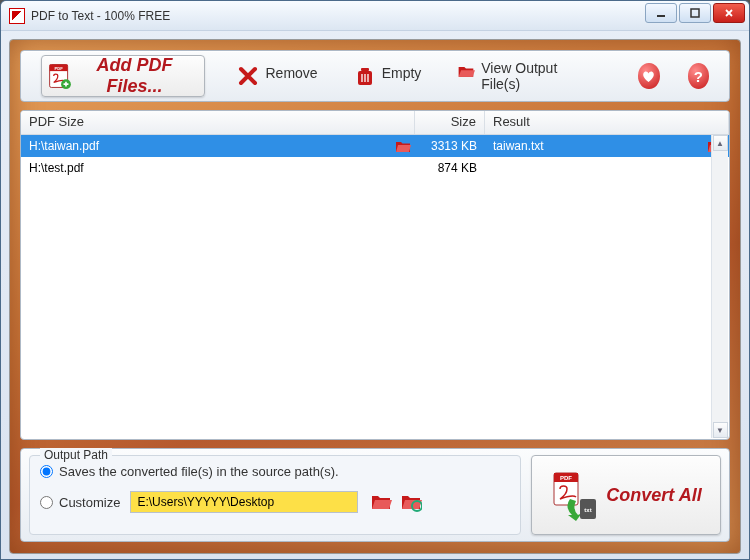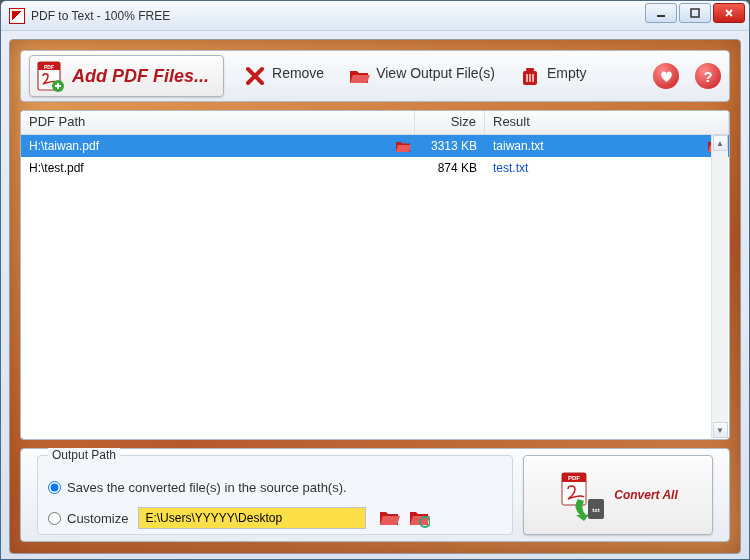--- a/index.html
+++ b/index.html
@@ -43,21 +43,21 @@
     margin: 8px; height: 515px;
     background: linear-gradient(160deg, #e6a05a 0%, #c9753a 40%, #b65a2e 60%, #d08a4e 100%);
     border: 1px solid #999;
     border-radius: 4px;
     padding: 10px;
     box-shadow: inset 0 0 30px rgba(120,50,10,0.6);
   }
   .toolbar {
     background: linear-gradient(#fbfcfd,#e8edf3);
     border: 1px solid #aeb9c6; border-radius: 4px;
-    height: 52px; display: flex; align-items: center; padding: 4px 8px; gap: 16px;
+    height: 52px; display: flex; align-items: center; padding: 4px 20px; gap: 28px;
     box-shadow: inset 0 1px 0 #fff;
   }
   .add-btn {
     height: 42px; padding: 0 14px 0 6px;
     background: linear-gradient(#fdfdfd,#ececec);
     border: 1px solid #b0b6bd; border-radius: 4px;
     display: flex; align-items: center; gap: 6px;
     box-shadow: inset 0 1px 0 #fff, 0 1px 2px rgba(0,0,0,0.15);
     cursor: pointer;
   }
@@ -89,41 +89,41 @@
   .folder-ico { width: 16px; height: 14px; }
   .scrollbar {
     position: absolute; right: 1px; top: 24px; bottom: 1px; width: 17px;
     background: #f1f3f5; border-left: 1px solid #dde3ea;
     display: flex; flex-direction: column; align-items: center; justify-content: space-between;
   }
   .scrollbar .arrow { width: 15px; height: 16px; background: linear-gradient(#fdfdfd,#e6ebf1); border:1px solid #cdd5de; display:flex; align-items:center; justify-content:center; font-size:8px; color:#667;}
   .bottom-pane {
     margin-top: 8px; background: linear-gradient(#fbfcfd,#e8edf3);
     border: 1px solid #aeb9c6; border-radius: 4px;
-    height: 94px; display: flex; padding: 6px 16px; gap: 10px;
+    height: 94px; display: flex; padding: 6px 8px; gap: 10px;
     box-shadow: inset 0 1px 0 #fff;
   }
   .output-fieldset {
     flex: 1; border: 1px solid #cfd7e0; border-radius: 4px; padding: 6px 10px 8px 10px;
     position: relative; background: #f3f6fa;
   }
   .output-fieldset .legend { position: absolute; top: -8px; left: 10px; background: #f3f6fa; padding: 0 4px; font-size: 12px; color: #333; }
-  .radio-row { display: flex; align-items: center; gap: 6px; font-size: 13px; color: #333; margin-top: 18px;}
+  .radio-row { display: flex; align-items: center; gap: 6px; font-size: 13px; color: #333; margin-top: 2px;}
   .radio-row input[type=radio]{ width:13px; height:13px; }
   .path-input {
     height: 22px; width: 228px; border: 1px solid #b8c1cc; background: #fde047;
     font-size: 12px; padding: 0 6px; margin-left: 4px;
   }
   .convert-btn {
     width: 190px; border: 1px solid #b0b6bd; border-radius: 4px;
     background: linear-gradient(#fdfdfd,#ececec);
     box-shadow: inset 0 1px 0 #fff, 0 1px 2px rgba(0,0,0,0.15);
     display: flex; align-items: center; justify-content: center; gap: 8px; cursor: pointer;
   }
-  .convert-btn .lbl { font-size: 12px; font-weight: bold; font-style: italic; color: #b3181e; }
+  .convert-btn .lbl { font-size: 18px; font-weight: bold; font-style: italic; color: #b3181e; }
   .convert-btn svg { width: 48px; height: 52px; }
 </style>
 </head>
 <body>
 
 <div class="window">
   <div class="titlebar">
     <span class="app-icon"></span>
     <span class="title">PDF to Text - 100% FREE</span>
     <div class="win-controls">
@@ -162,50 +162,50 @@
 
       <div class="tool-item">
         <svg viewBox="0 0 22 22">
           <path d="M4 4 L18 18 M18 4 L4 18" stroke="#c61a1a" stroke-width="4" stroke-linecap="round"></path>
         </svg>
         <span>Remove</span>
       </div>
 
       <div class="tool-item">
         <svg viewBox="0 0 22 22">
-          <path d="M2 6 h7 l2 2 h9 v10 h-18 z" fill="#c61a1a"></path>
-          <path d="M2 18 L5 10 h17 l-3 8 z" fill="#e85a5a"></path>
-        </svg>
-        <span>View Output File(s)</span>
-      </div>
-
-      <div class="tool-item">
-        <svg viewBox="0 0 22 22">
           <rect x="4" y="6" width="14" height="14" rx="2" fill="#c61a1a"></rect>
           <rect x="7" y="3" width="8" height="3" rx="1" fill="#c61a1a"></rect>
           <path d="M8 9 v8 M11 9 v8 M14 9 v8" stroke="#fff" stroke-width="1.3"></path>
         </svg>
         <span>Empty</span>
       </div>
 
+      <div class="tool-item">
+        <svg viewBox="0 0 22 22">
+          <path d="M2 6 h7 l2 2 h9 v10 h-18 z" fill="#c61a1a"></path>
+          <path d="M2 18 L5 10 h17 l-3 8 z" fill="#e85a5a"></path>
+        </svg>
+        <span>View Output File(s)</span>
+      </div>
+
       <div class="toolbar-spacer"></div>
 
       <div class="round-icon">
         <svg width="15" height="15" viewBox="0 0 15 15">
           <path d="M7.5 13 C2 9 1 5 3.5 3 C5 2 7 3 7.5 4.5 C8 3 10 2 11.5 3 C14 5 13 9 7.5 13 Z" fill="#fff"></path>
         </svg>
       </div>
       <div class="round-icon">
         <span>?</span>
       </div>
     </div>
 
     <div class="file-pane">
       <div class="file-header">
-        <div class="col-file">PDF Path</div>
+        <div class="col-file">PDF Size</div>
         <div class="col-size">Size</div>
         <div class="col-result">Result</div>
       </div>
 
       <div class="file-row selected">
         <div class="col-file">
           <span>H:\taiwan.pdf</span>
           <svg class="folder-ico" viewBox="0 0 16 14">
             <path d="M1 3 h5 l1.5 1.5 h7.5 v8.5 h-14 z" fill="#c61a1a"></path>
               <path d="M1 13 L3 6 h13 l-2 7 z" fill="#e85a5a"></path>
@@ -220,24 +220,20 @@
           </svg>
         </div>
       </div>
 
       <div class="file-row">
         <div class="col-file">
           <span>H:\test.pdf</span>
           <span></span>
         </div>
         <div class="col-size">874 KB</div>
-        <div class="col-result">
-          <span class="result-text">test.txt</span>
-          <span></span>
-        </div>
       </div>
 
       <div class="scrollbar">
         <div class="arrow">▲</div>
         <div class="arrow">▼</div>
       </div>
     </div>
 
     <div class="bottom-pane">
       <div class="output-fieldset">

